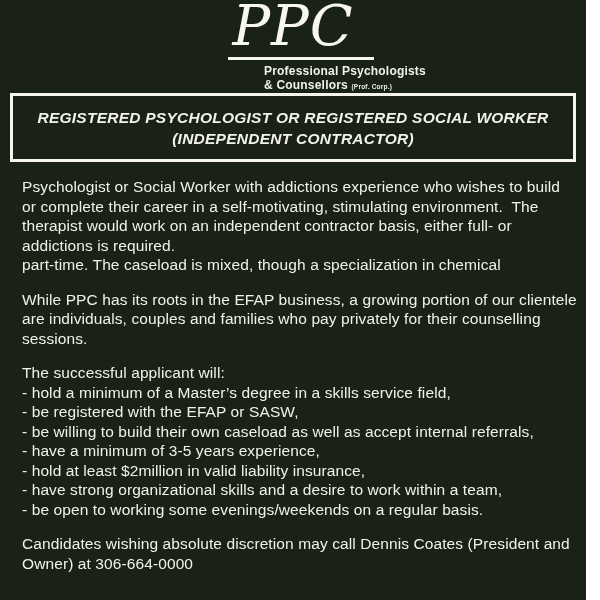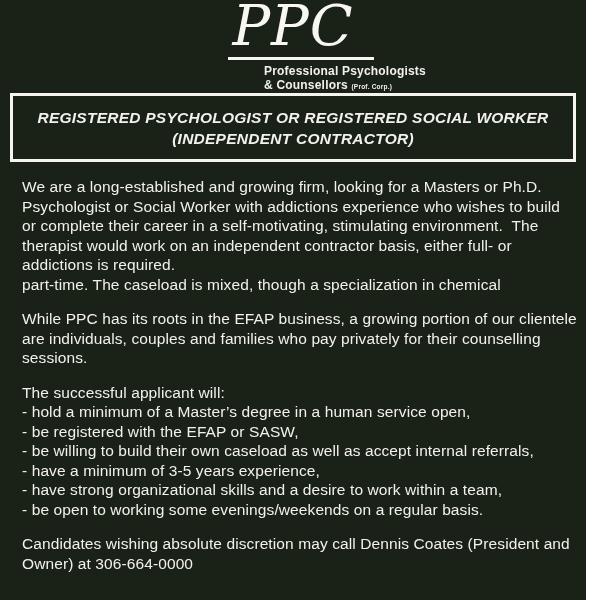--- a/index.html
+++ b/index.html
@@ -101,39 +101,39 @@
     </div>
   </header>
 
   <section class="title-box">
     <div class="title-line">REGISTERED PSYCHOLOGIST OR REGISTERED SOCIAL WORKER</div>
     <div class="title-line">(INDEPENDENT CONTRACTOR)</div>
   </section>
 
   <main class="body-text">
     <div class="para">
-        <div class="line">We are a long-established and growing firm, looking for a Masters or Ph.D.</div>
         <div class="line">Psychologist or Social Worker with addictions experience who wishes to build</div>
         <div class="line">or complete their career in a self-motivating, stimulating environment.  The</div>
         <div class="line">therapist would work on an independent contractor basis, either full- or</div>
         <div class="line">addictions is required.</div>
         <div class="line">part-time. The caseload is mixed, though a specialization in chemical</div>
       </div>
     <div class="para">
         <div class="line">While PPC has its roots in the EFAP business, a growing portion of our clientele</div>
         <div class="line">are individuals, couples and families who pay privately for their counselling</div>
         <div class="line">sessions.</div>
       </div>
     <div class="para">
       <div class="line">The successful applicant will:</div>
       <div>
-          <div class="line">- hold a minimum of a Master’s degree in a human service open,</div>
+          <div class="line">- hold a minimum of a Master’s degree in a skills service field,</div>
           <div class="line">- be registered with the EFAP or SASW,</div>
           <div class="line">- be willing to build their own caseload as well as accept internal referrals,</div>
           <div class="line">- have a minimum of 3-5 years experience,</div>
+          <div class="line">- hold at least $2million in valid liability insurance,</div>
           <div class="line">- have strong organizational skills and a desire to work within a team,</div>
           <div class="line">- be open to working some evenings/weekends on a regular basis.</div>
         </div>
     </div>
     <div class="para">
         <div class="line">Candidates wishing absolute discretion may call Dennis Coates (President and</div>
         <div class="line">Owner) at 306-664-0000</div>
       </div>
   </main>
 

